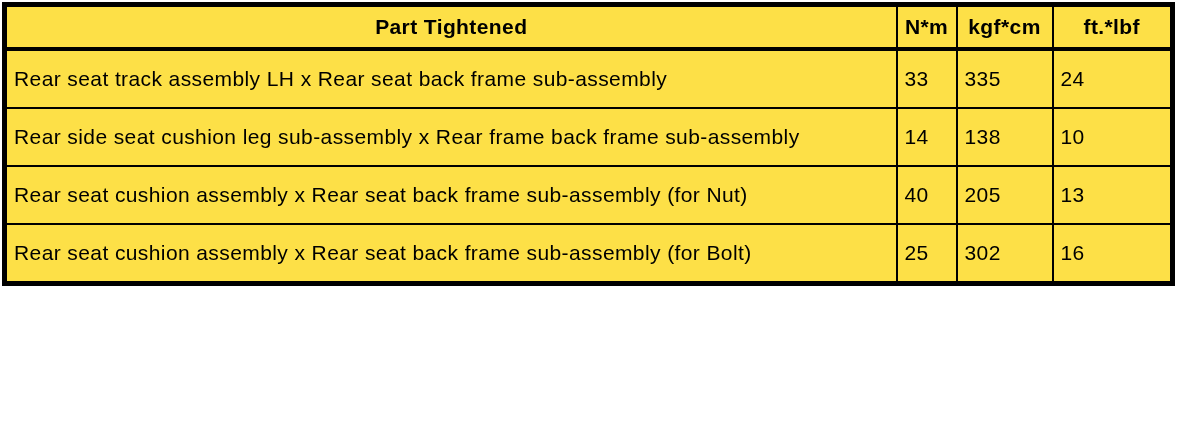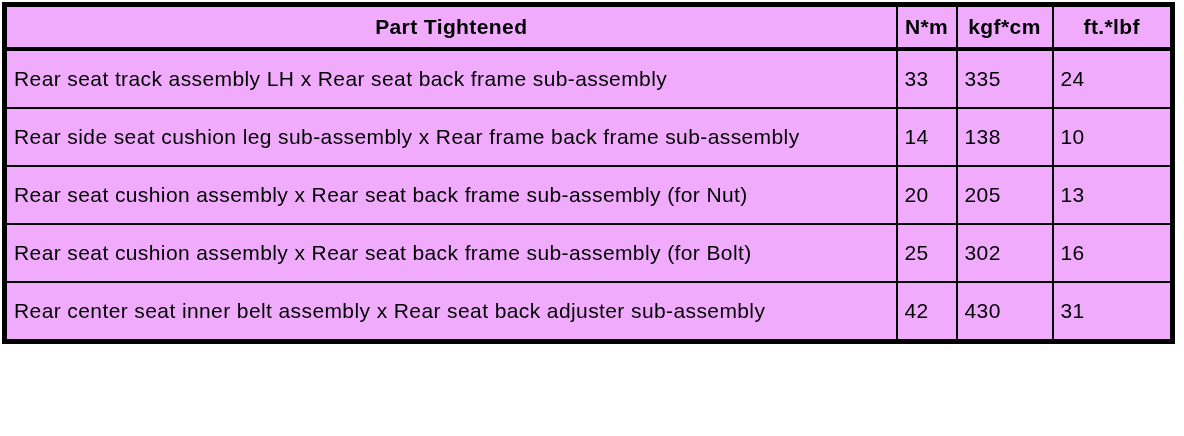--- a/index.html
+++ b/index.html
@@ -14,21 +14,21 @@
     overflow: hidden;
   }
   table.torque-table {
     position: absolute;
     left: 2px;
     top: 2px;
     width: 1168px;
     border-collapse: collapse;
     table-layout: fixed;
     border: 5px solid #000000;
-    background: #f0abfc;
+    background: #fde047;
   }
   table.torque-table th,
   table.torque-table td {
     border: 2px solid #000000;
     font-family: "Liberation Sans", sans-serif;
     font-size: 21px;
     letter-spacing: 0.4px;
     color: #000000;
     white-space: nowrap;
     overflow: hidden;
@@ -75,30 +75,24 @@
       <td>24</td>
     </tr>
     <tr>
       <td>Rear side seat cushion leg sub-assembly x Rear frame back frame sub-assembly</td>
       <td>14</td>
       <td>138</td>
       <td>10</td>
     </tr>
     <tr>
       <td>Rear seat cushion assembly x Rear seat back frame sub-assembly (for Nut)</td>
-      <td>20</td>
+      <td>40</td>
       <td>205</td>
       <td>13</td>
     </tr>
     <tr>
       <td>Rear seat cushion assembly x Rear seat back frame sub-assembly (for Bolt)</td>
       <td>25</td>
       <td>302</td>
       <td>16</td>
     </tr>
-    <tr>
-      <td>Rear center seat inner belt assembly x Rear seat back adjuster sub-assembly</td>
-      <td>42</td>
-      <td>430</td>
-      <td>31</td>
-    </tr>
   </tbody>
 </table>
 
 </body></html>

